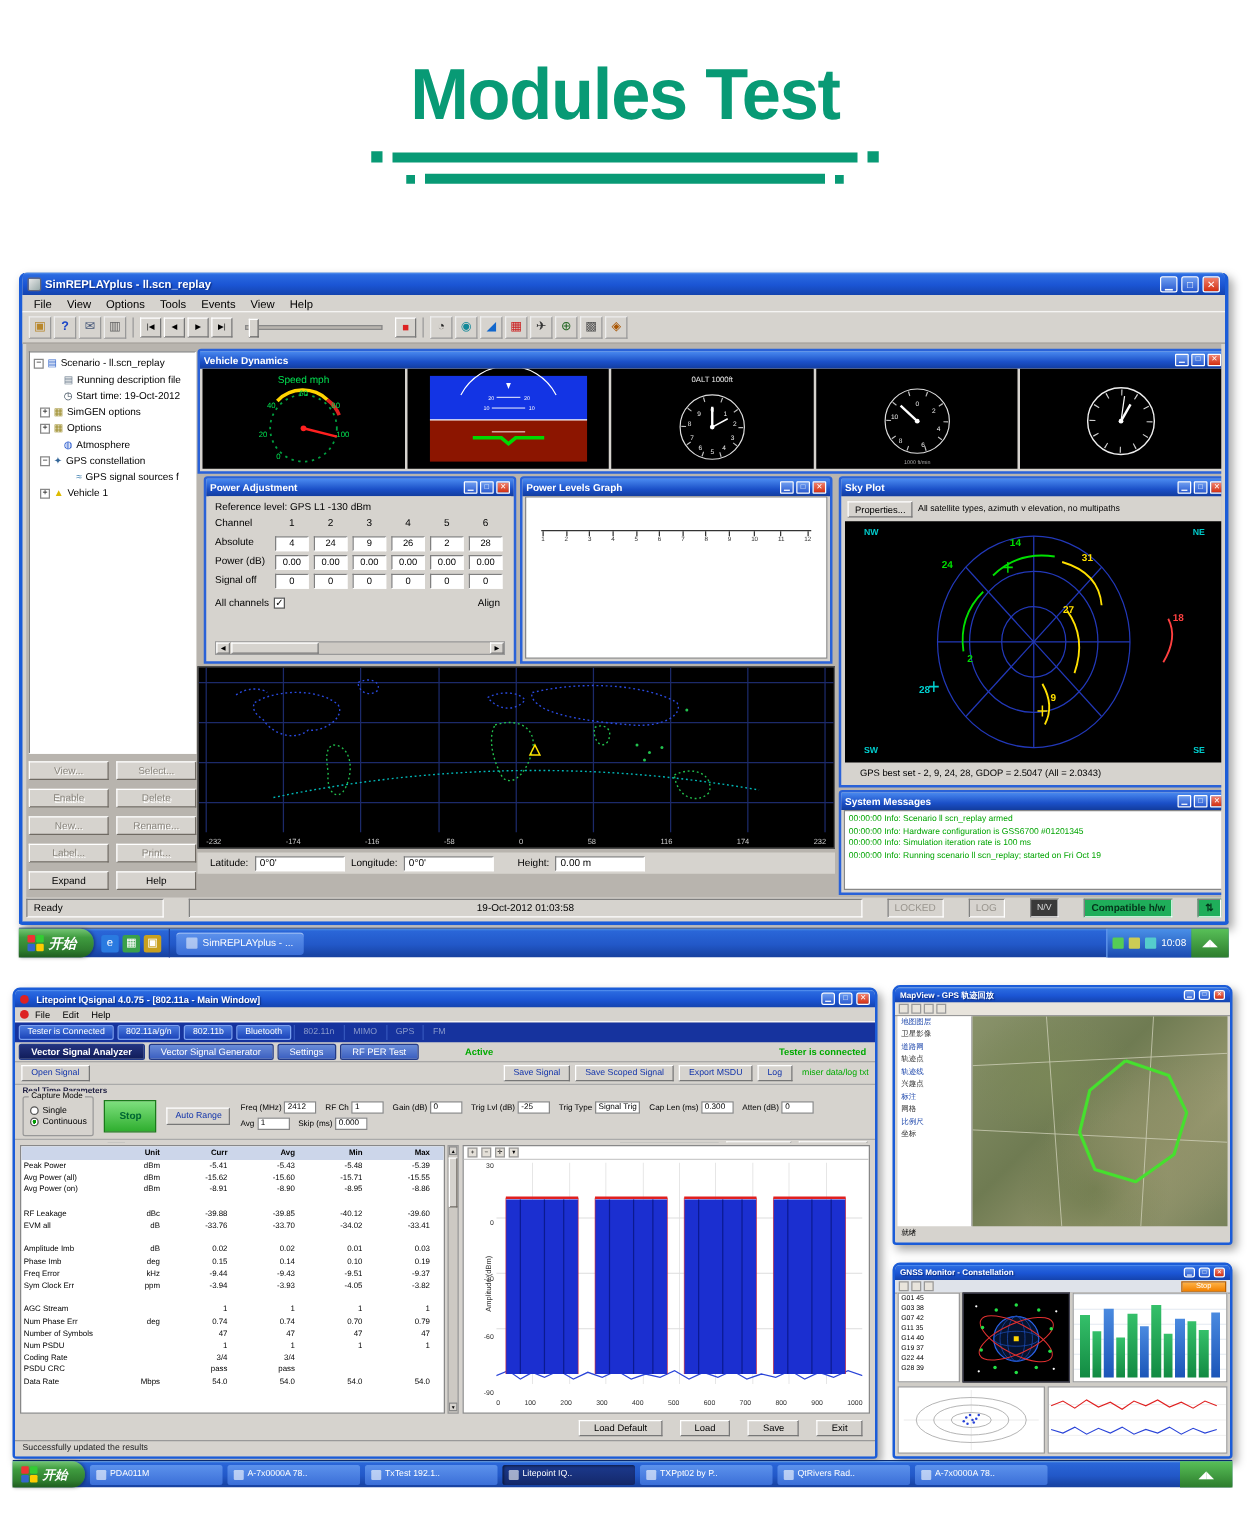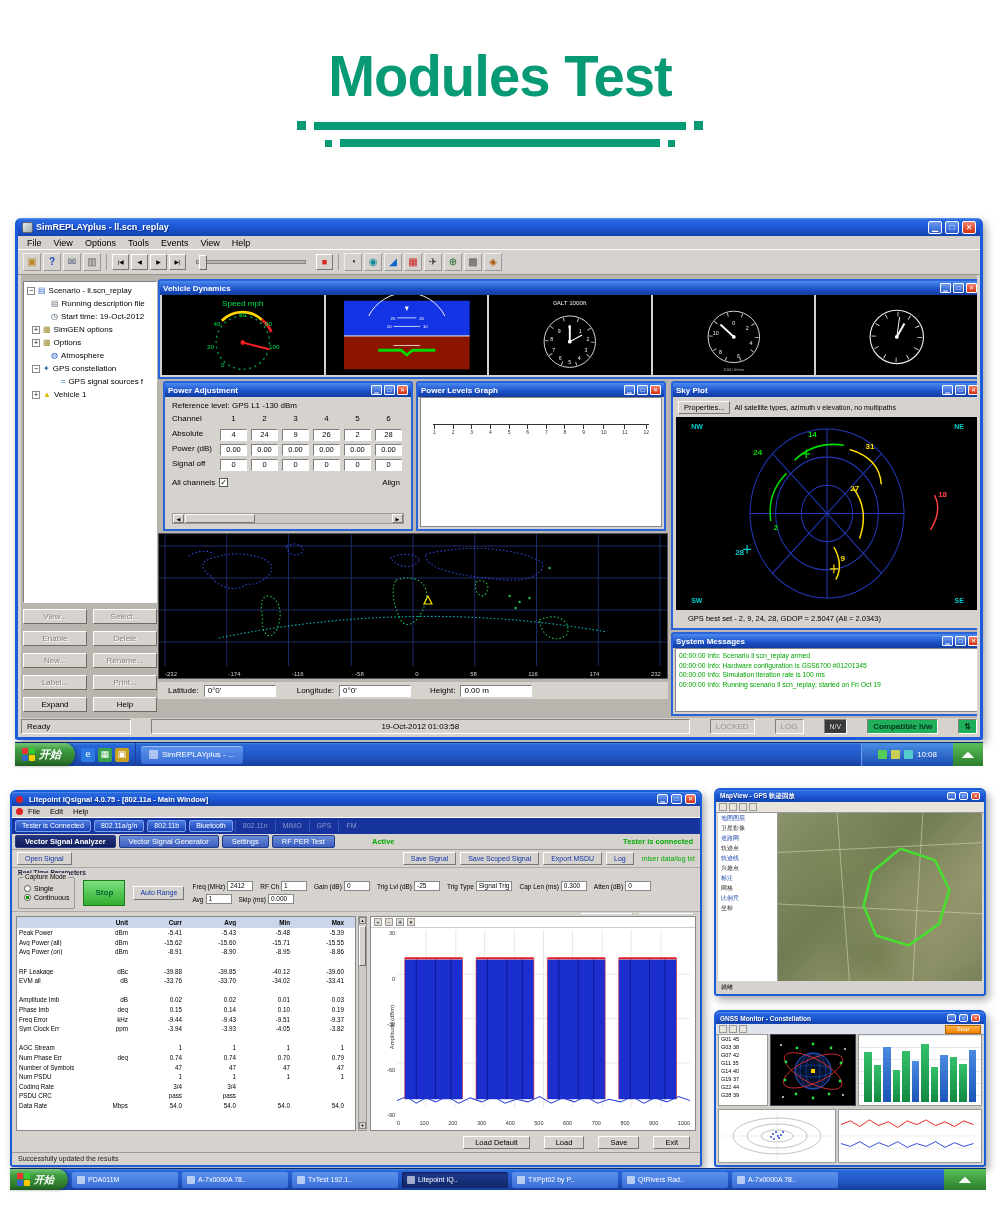--- a/index.html
+++ b/index.html
@@ -114,21 +114,21 @@
   .tkbar{position:absolute;height:24px;background:linear-gradient(180deg,#4a90e8 0%,#2a66d8 8%,#2258c8 55%,#16409e 100%);display:flex;align-items:center;border-top:1px solid #0a2a6e;border-radius:0 0 2px 2px}
   .start{height:100%;display:flex;align-items:center;gap:4px;padding:0 14px 0 7px;background:linear-gradient(180deg,#74c574 0%,#3f9c3f 30%,#2f7d2f 75%,#1e5c1e 100%);border-radius:0 11px 11px 0;color:#fff;font-weight:bold;font-style:italic;font-size:11px;box-shadow:1px 0 3px rgba(0,0,0,.4)}
   .winflag{width:13px;height:13px;display:grid;grid-template-columns:1fr 1fr;gap:1px}
   .winflag span{border-radius:1px}
   .qlaunch{display:flex;gap:3px;padding:0 6px;border-right:1px solid #1a3f9e;height:100%;align-items:center}
   .qicon{width:14px;height:14px;border-radius:2px;font-size:9px;text-align:center;line-height:13px;color:#fff}
   .taskbtn{height:18px;margin-left:5px;display:flex;align-items:center;gap:4px;padding:0 8px;background:linear-gradient(180deg,#5c92ec,#3b6fd8);border-radius:3px;color:#fff;font-size:8px;box-shadow:inset 0 1px 0 rgba(255,255,255,.4)}
   .task{height:16px;width:106px;display:flex;align-items:center;gap:3px;padding:0 5px;background:linear-gradient(180deg,#5c92ec,#3b6fd8);border-radius:2px;color:#fff;font-size:7px;margin-left:4px;white-space:nowrap;overflow:hidden}
   .task.act{background:linear-gradient(180deg,#1c3a8e,#14286a);box-shadow:inset 1px 1px 2px rgba(0,0,0,.5)}
   .task .tic{width:8px;height:8px;background:rgba(255,255,255,.6);border-radius:1px;flex:none}
-  .tray{margin-left:auto;height:100%;display:flex;align-items:center;gap:4px;padding:0 16px;background:linear-gradient(180deg,#4a90e8,#1a4ab0);border-left:1px solid #6aa0f0;color:#fff;font-size:8px}
+  .tray{margin-left:auto;height:100%;display:flex;align-items:center;gap:4px;padding:0 4px;background:linear-gradient(180deg,#4a90e8,#1a4ab0);border-left:1px solid #6aa0f0;color:#fff;font-size:8px}
   .tray .ti{width:9px;height:9px;border-radius:1px}
   .traycap{height:100%;width:30px;background:linear-gradient(180deg,#58c058,#2d7d2d);display:flex;align-items:center;justify-content:center;color:#fff;font-size:8px}
 
   
   .iqwin{left:10px;top:790px;width:692px;height:377px;border:2px solid #1b5cd8}
   .iq-menubar{height:12px;display:flex;align-items:center;gap:2px;padding:0 4px;background:#d6d3ce;font-size:7.5px;border-bottom:1px solid #fff}
   .reddot{width:7px;height:7px;border-radius:50%;background:#d22;margin-right:3px}
   .iq-conn{height:16px;background:#16339e;display:flex;align-items:center;gap:2px;padding:0 3px}
   .connbtn{height:12px;background:linear-gradient(180deg,#4a7ae0,#1b44b8);border:1px solid #7aa0f0;color:#fff;font-size:7px;padding:0 6px;border-radius:2px;line-height:10px}
   .conndim{color:#8899cc;font-size:7px;padding:0 7px;border-left:1px solid #3355bb;line-height:12px}
@@ -659,21 +659,21 @@
             <span>58</span>
             <span>116</span>
             <span>174</span>
             <span>232</span>
         </div>
       </div>
 
       <div class="wfoot">
         <span>Latitude:</span>
         <span class="finput">0°0'</span>
-        <span style="margin-left:16px">Longitude:</span>
+        <span style="margin-left:0">Longitude:</span>
         <span class="finput">0°0'</span>
         <span style="margin-left:14px">Height:</span>
         <span class="finput">0.00 m</span>
       </div>
 
       <div class="subwin smsg">
         <div class="stbar">
           <span class="stbar-txt">System Messages</span>
           <span class="stbtn">▁</span>
           <span class="stbtn">□</span>

